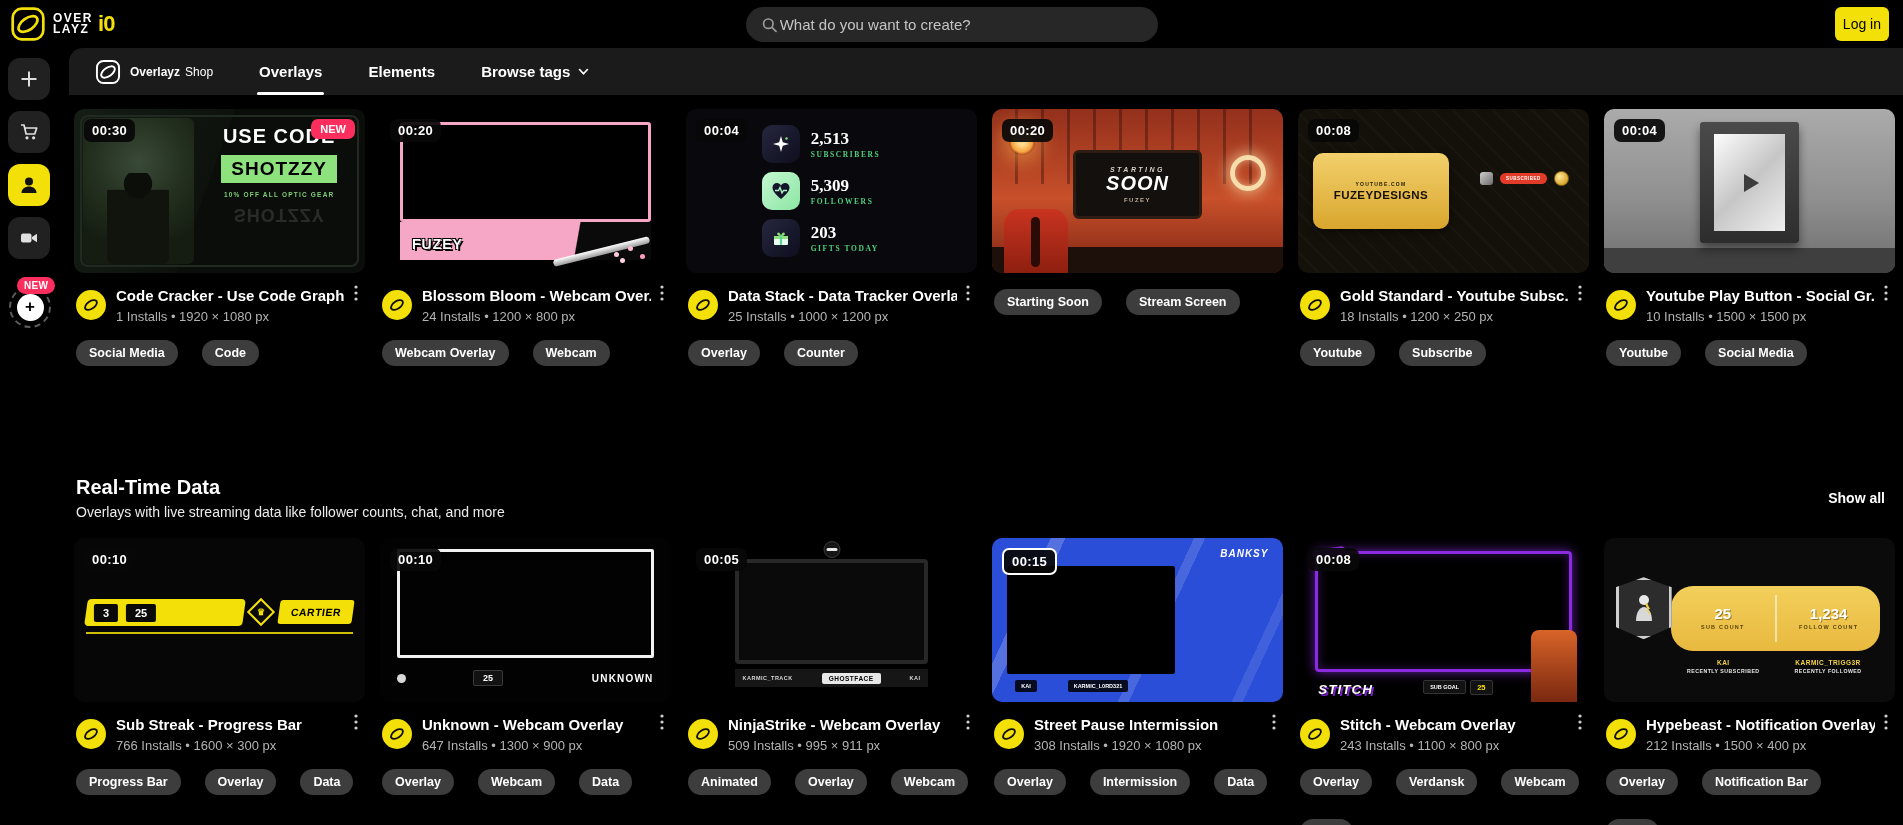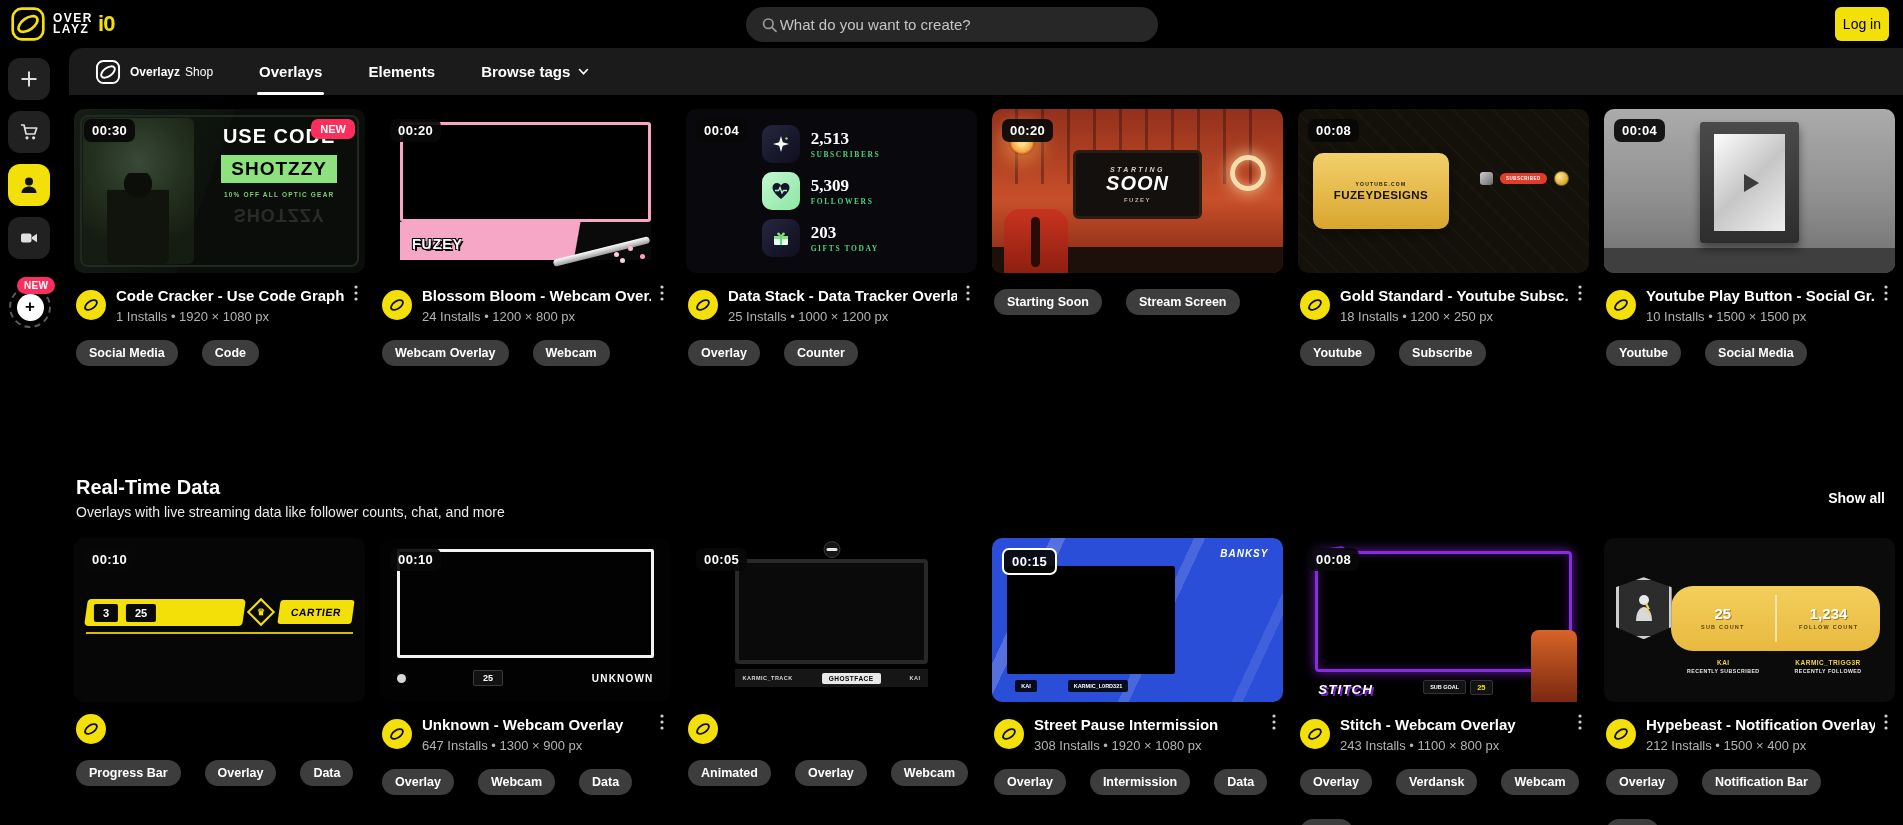--- a/index.html
+++ b/index.html
@@ -516,20 +516,31 @@
           <span class="cartier">CARTIER</span>
         </div>
         <div class="sub-line"></div>
       </div>
       <div class="info">
         <span class="avatar">
           <svg width="18" height="18" viewBox="0 0 20 20">
               <ellipse cx="10" cy="10" rx="7.5" ry="4.2" fill="none" stroke="#111" stroke-width="2" transform="rotate(-35 10 10)"></ellipse>
             </svg>
         </span>
+        <div class="t-col">
+          <div class="t-row">
+            <span class="title">Sub Streak - Progress Bar</span>
+            <span class="kebab"><svg width="4" height="16" viewBox="0 0 4 16">
+                  <circle cx="2" cy="2" r="1.6" fill="#cfcfcf"></circle>
+                  <circle cx="2" cy="8" r="1.6" fill="#cfcfcf"></circle>
+                  <circle cx="2" cy="14" r="1.6" fill="#cfcfcf"></circle>
+                </svg></span>
+          </div>
+          <div class="meta">766 Installs • 1600 × 300 px</div>
+        </div>
       </div>
       <div class="tags">
         <span class="tag">Progress Bar</span>
         <span class="tag">Overlay</span>
         <span class="tag">Data</span>
       </div>
     </article>
 
     <article class="card">
       <div class="thumb th-r2c2">
@@ -576,20 +587,31 @@
           <span class="nj-center">GHOSTFACE</span>
           <span class="nj-side">KAI</span>
         </div>
       </div>
       <div class="info">
         <span class="avatar">
           <svg width="18" height="18" viewBox="0 0 20 20">
               <ellipse cx="10" cy="10" rx="7.5" ry="4.2" fill="none" stroke="#111" stroke-width="2" transform="rotate(-35 10 10)"></ellipse>
             </svg>
         </span>
+        <div class="t-col">
+          <div class="t-row">
+            <span class="title">NinjaStrike - Webcam Overlay</span>
+            <span class="kebab"><svg width="4" height="16" viewBox="0 0 4 16">
+                  <circle cx="2" cy="2" r="1.6" fill="#cfcfcf"></circle>
+                  <circle cx="2" cy="8" r="1.6" fill="#cfcfcf"></circle>
+                  <circle cx="2" cy="14" r="1.6" fill="#cfcfcf"></circle>
+                </svg></span>
+          </div>
+          <div class="meta">509 Installs • 995 × 911 px</div>
+        </div>
       </div>
       <div class="tags">
         <span class="tag">Animated</span>
         <span class="tag">Overlay</span>
         <span class="tag">Webcam</span>
       </div>
     </article>
 
     <article class="card">
       <div class="thumb th-r2c4">

